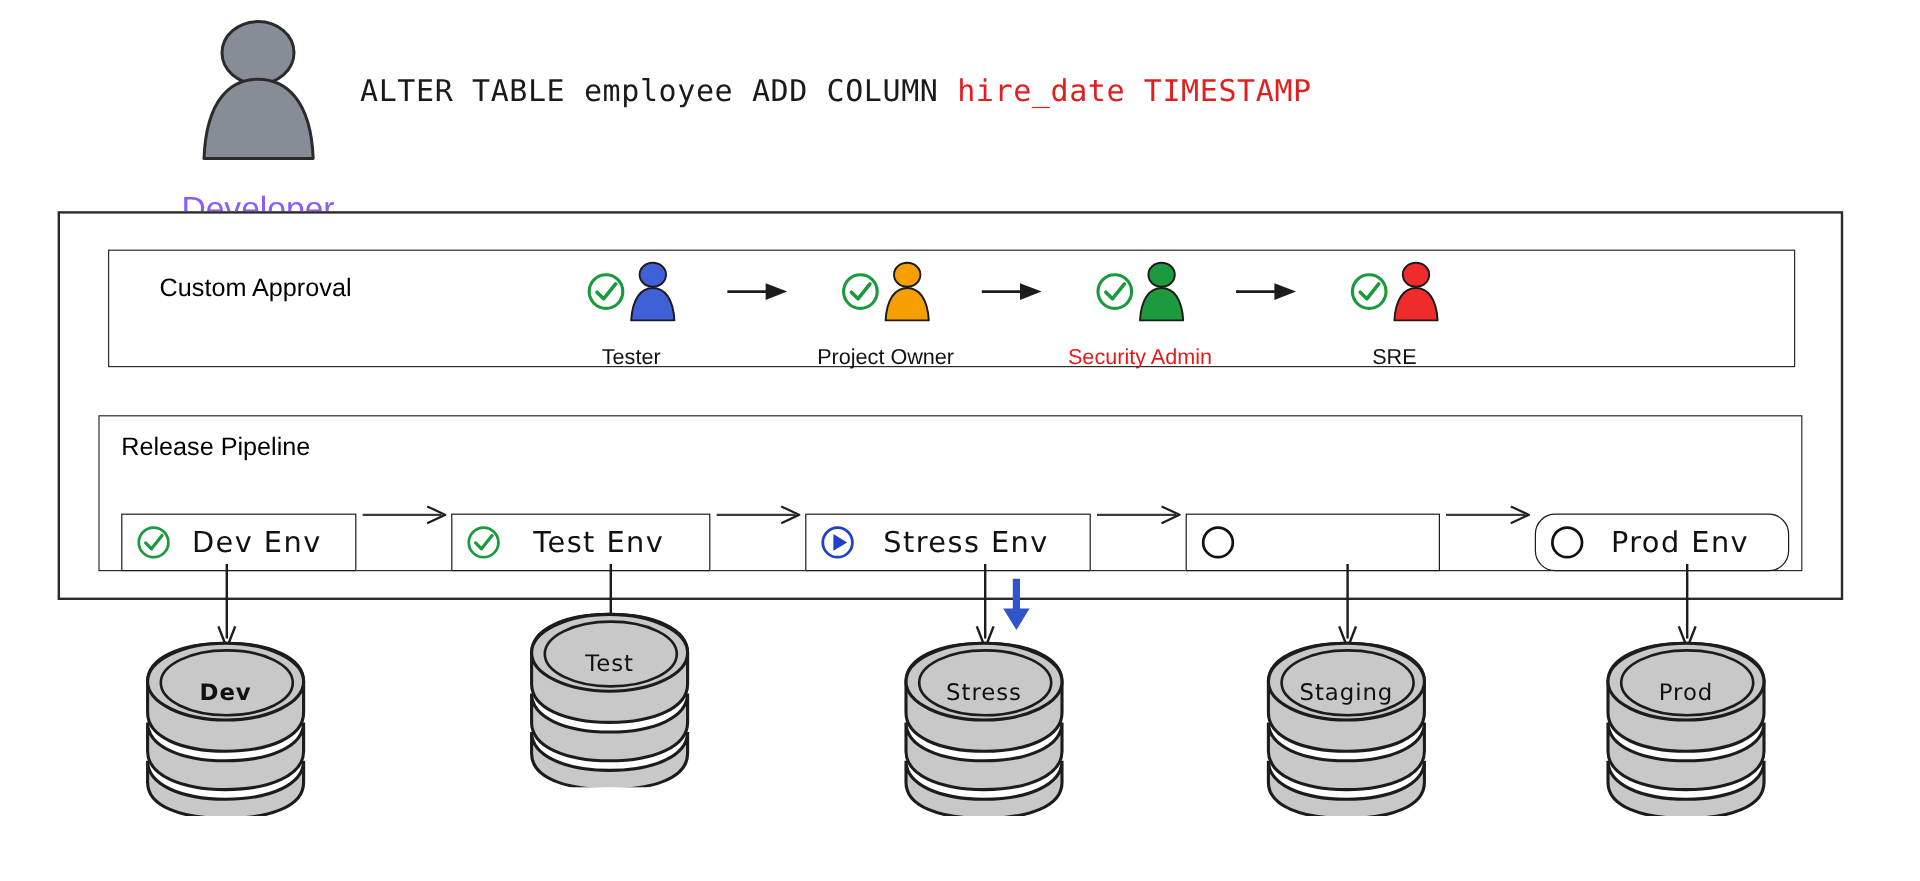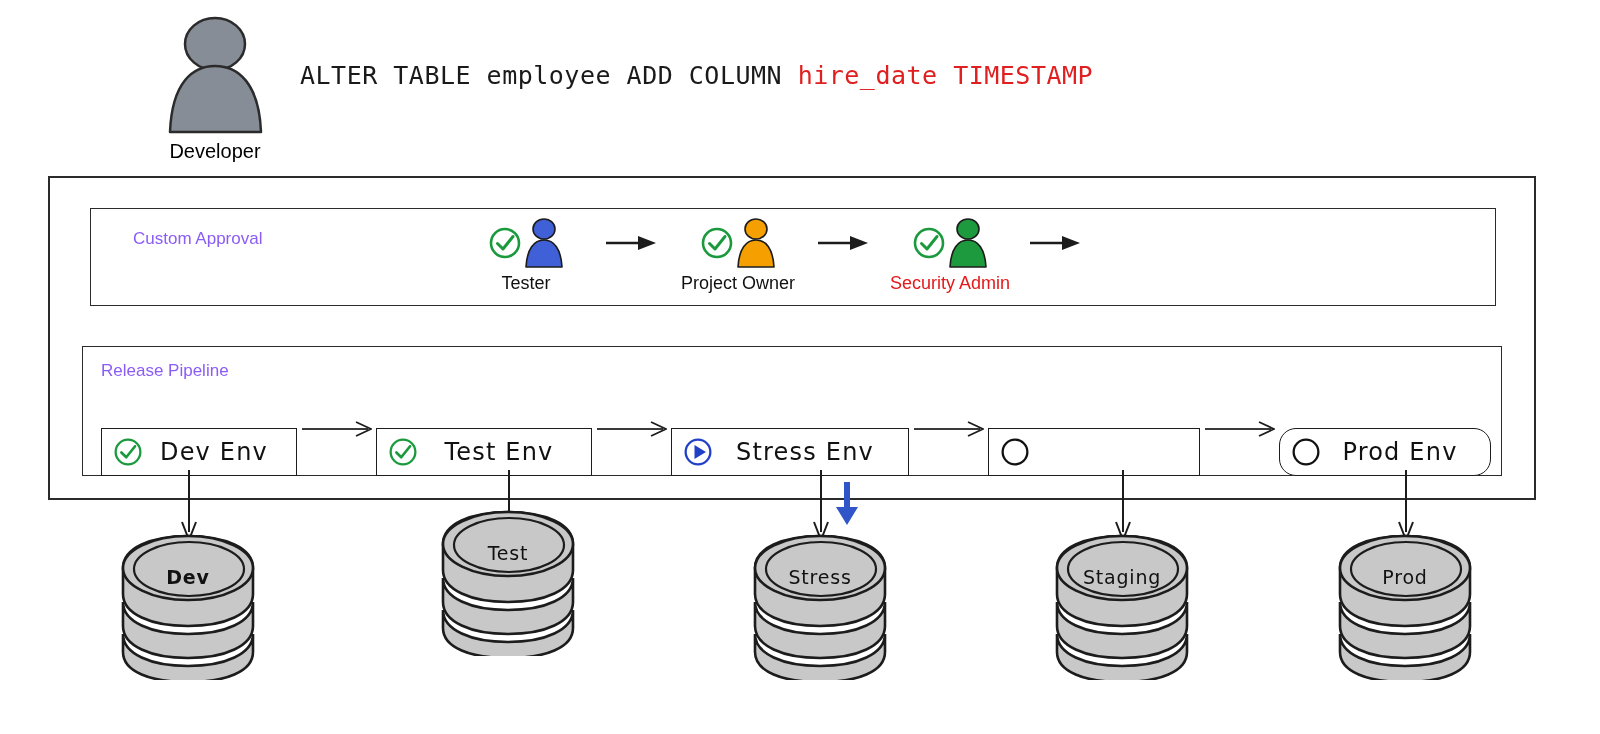--- a/index.html
+++ b/index.html
@@ -6,34 +6,34 @@
   body{width:1600px;height:734px;font-family:"Liberation Sans",sans-serif;color:#000;overflow:hidden;}
   #stage{position:relative;width:1600px;height:734px;}
 
   
   .sql-block{position:absolute;left:300px;top:50px;width:1180px;}
   .sql-line{font-family:"DejaVu Sans Mono","Liberation Mono",monospace;font-size:25px;line-height:52px;letter-spacing:.5px;color:#1a1a1a;white-space:pre;}
   .sql-red{color:#e02020;}
 
   
   .dev-wrap{position:absolute;left:150px;top:14px;width:130px;text-align:center;}
-  .dev-label{font-size:20px;margin-top:2px;color:#000000;}
+  .dev-label{font-size:28px;margin-top:19px;color:#8b5cf6;}
 
   
   .outer-frame{position:absolute;left:48px;top:176px;width:1484px;height:320px;border:2px solid #2b2b2b;background:#fff;}
   .panel{position:absolute;border:1.6px solid #2b2b2b;background:#fff;}
-  .panel-title{position:absolute;font-size:17px;color:#8b5cf6;}
+  .panel-title{position:absolute;font-size:21px;color:#000000;}
 
   
   #approval-panel{left:40px;top:30px;width:1404px;height:96px;}
   #approval-title{left:42px;top:20px;}
   .approver-row{position:absolute;left:360px;top:6px;width:1000px;height:88px;display:flex;align-items:flex-start;}
   .approver{width:150px;text-align:center;position:relative;}
   .approver .glyphs{height:56px;display:flex;align-items:center;justify-content:center;gap:2px;}
-  .approver .name{font-size:18px;margin-top:2px;color:#111;white-space:nowrap;}
+  .approver .name{font-size:18px;margin-top:16px;color:#111;white-space:nowrap;}
   .approver .name.red{color:#e61919;}
   .seq-arrow{width:62px;height:56px;display:flex;align-items:center;justify-content:center;}
 
   
   .down-blue{position:absolute;left:783px;top:304px;}
 
   
   #pipeline-panel{left:32px;top:168px;width:1418px;height:128px;}
   #pipeline-title{left:18px;top:14px;}
   .stage-row{position:absolute;left:18px;top:54px;width:1390px;height:56px;display:flex;align-items:center;}
@@ -119,20 +119,33 @@
               </svg>
             </div>
             <div class="name red">Security Admin</div>
           </div>
           <div class="seq-arrow">
             <svg width="52" height="18" viewBox="0 0 52 18">
     <path d="M0 9 L34 9" stroke="#1c1c1c" stroke-width="2.4"></path>
     <path d="M32 2 L50 9 L32 16 Z" fill="#1c1c1c"></path>
             </svg>
           </div>
+          <div class="approver">
+            <div class="glyphs">
+              <svg width="34" height="34" viewBox="0 0 34 34">
+    <circle cx="17" cy="17" r="14" fill="none" stroke="#1a9a3c" stroke-width="2.6"></circle>
+    <path d="M9.5 17.5 L15 23 L25 10.5" fill="none" stroke="#1a9a3c" stroke-width="3" stroke-linecap="round" stroke-linejoin="round"></path>
+              </svg>
+              <svg width="40" height="52" viewBox="0 0 40 52">
+    <ellipse cx="20" cy="12" rx="11" ry="10" fill="#ef2b2b" stroke="#1c1c1c" stroke-width="1.6"></ellipse>
+    <path d="M2 50 C3 32 10 23 20 23 C30 23 37 32 38 50 Z" fill="#ef2b2b" stroke="#1c1c1c" stroke-width="1.6" stroke-linejoin="round"></path>
+              </svg>
+            </div>
+            <div class="name">SRE</div>
+          </div>
         </div>
     </div>
 
     <div class="down-blue">
       <svg width="28" height="44" viewBox="0 0 28 44">
         <path d="M14 0 L14 28" stroke="#2f55c8" stroke-width="6" fill="none"></path>
         <path d="M3 25 L14 43 L25 25 Z" fill="#2f55c8"></path>
       </svg>
     </div>
 

